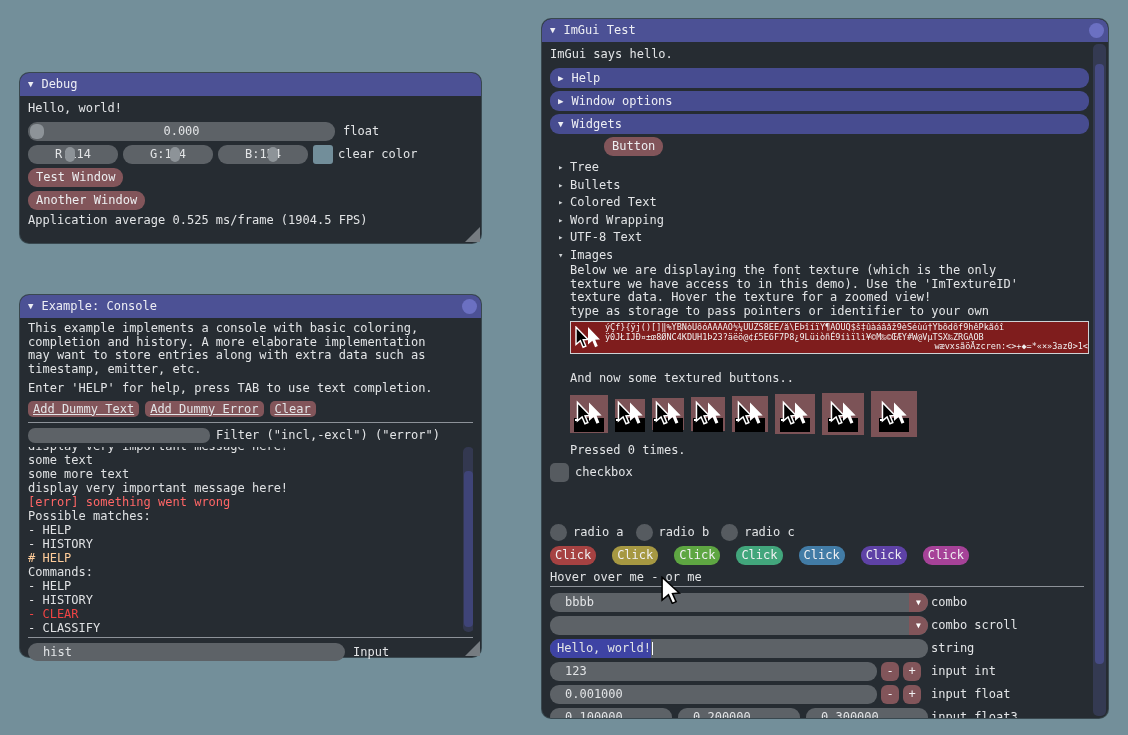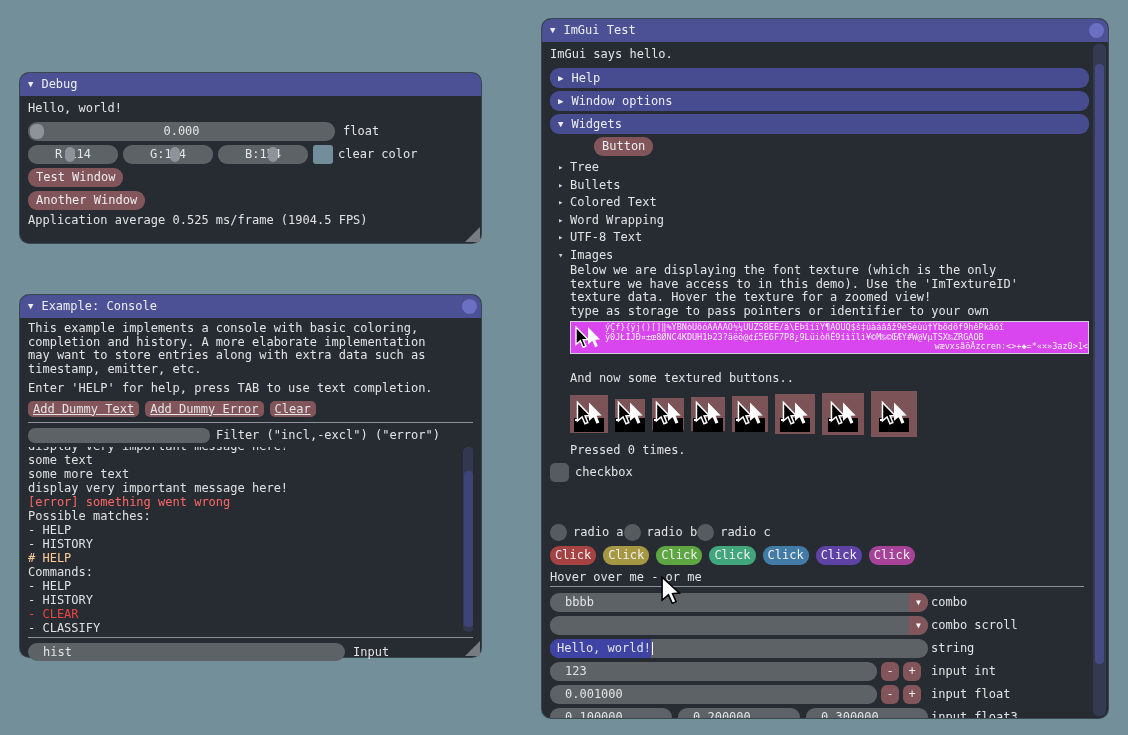--- a/index.html
+++ b/index.html
@@ -32,21 +32,21 @@
   .vscroll{position:absolute;width:11px;background:#333850;border-radius:5px;}
   .vthumb{position:absolute;left:1px;width:9px;background:#3f4478;border-radius:4px;}
   
   .header{height:20px;background:#474c90;border-radius:9px;display:flex;align-items:center;gap:8px;
           padding:0 8px;margin-bottom:3px;width:523px;color:#edeef4;}
   .header .arr{font-size:9px;}
   .tree{display:flex;align-items:center;height:17.5px;padding-left:8px;}
   .tree .arr{font-size:9px;width:12px;color:#cfd3d6;}
   .indent{padding-left:20px;}
   .paraline{white-space:nowrap;line-height:13.5px;}
-  .texture{margin-top:3px;width:517px;height:31px;background:#d946ef;border:1px solid #cfd3d6;
+  .texture{margin-top:3px;width:517px;height:31px;background:#7f1d1d;border:1px solid #cfd3d6;
            display:flex;align-items:center;overflow:hidden;}
   .glyphs{flex:1;font-size:8.5px;line-height:9.5px;white-space:nowrap;overflow:hidden;color:#f0f0f0;}
   .glyphs .r{text-align:right;}
   .texrow{display:flex;align-items:center;gap:7px;margin-top:5px;height:48px;}
   .texbtn{background:#7c5357;line-height:0;display:inline-block;}
   .texinner{width:30px;height:30px;background:#000;position:relative;}
   .texinner i{position:absolute;left:1px;top:1px;width:2px;height:2px;background:#fff;}
   .checkbox{width:19px;height:19px;background:#565b60;border-radius:5px;}
   .checkbox .dot{width:13px;height:13px;margin:3px;border-radius:50%;background:#7e8489;}
   .radio{width:17px;height:17px;border-radius:50%;background:#565b60;}
@@ -187,21 +187,21 @@
       </div>
       <div class="header">
         <span class="arr">▶</span>
         <span>Window options</span>
       </div>
       <div class="header">
         <span class="arr">▼</span>
         <span>Widgets</span>
       </div>
 
-      <div style="margin:3px 4px;padding-left:40px;">
+      <div style="margin:3px 14px;padding-left:40px;">
         <span class="btn">Button</span>
       </div>
 
       <div class="tree">
         <span class="arr">▸</span>
         <span>Tree</span>
       </div>
       <div class="tree">
         <span class="arr">▸</span>
         <span>Bullets</span>
@@ -281,36 +281,36 @@
         </div>
 
         <div style="margin:6px 0;">Pressed 0 times.</div>
       </div>
 
       <div style="display:flex;align-items:center;gap:6px;margin:3px 0 5px 0;">
         <span class="checkbox"><span class="dot"></span></span>
         <span class="lbl">checkbox</span>
       </div>
 
-      <div style="display:flex;margin-bottom:5px;margin-top:42px;">
+      <div style="display:flex;gap:12px;margin-bottom:5px;margin-top:42px;">
         <span class="rgroup">
           <span class="radio"><span class="dot"></span></span>
           <span class="lbl">radio a</span>
         </span>
         <span class="rgroup">
           <span class="radio"><span class="dot"></span></span>
           <span class="lbl">radio b</span>
         </span>
         <span class="rgroup">
           <span class="radio"><span class="dot"></span></span>
           <span class="lbl">radio c</span>
         </span>
       </div>
 
-      <div style="display:flex;gap:7px;margin-bottom:6px;">
+      <div style="display:flex;gap:16px;margin-bottom:6px;">
         <span class="clickbtn" style="background: rgb(166, 66, 66);">Click</span>
         <span class="clickbtn" style="background: rgb(166, 152, 66);">Click</span>
         <span class="clickbtn" style="background: rgb(94, 166, 66);">Click</span>
         <span class="clickbtn" style="background: rgb(66, 166, 124);">Click</span>
         <span class="clickbtn" style="background: rgb(66, 124, 166);">Click</span>
         <span class="clickbtn" style="background: rgb(94, 66, 166);">Click</span>
         <span class="clickbtn" style="background: rgb(166, 66, 152);">Click</span>
       </div>
 
       <div>Hover over me - or me</div>

